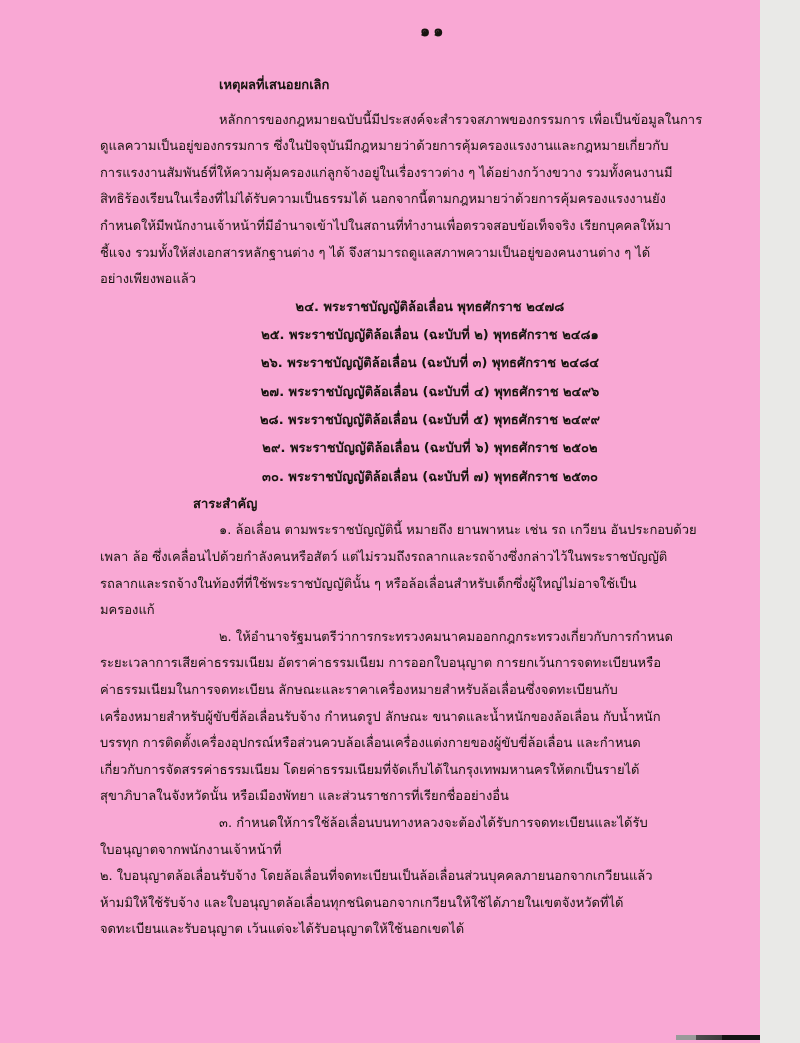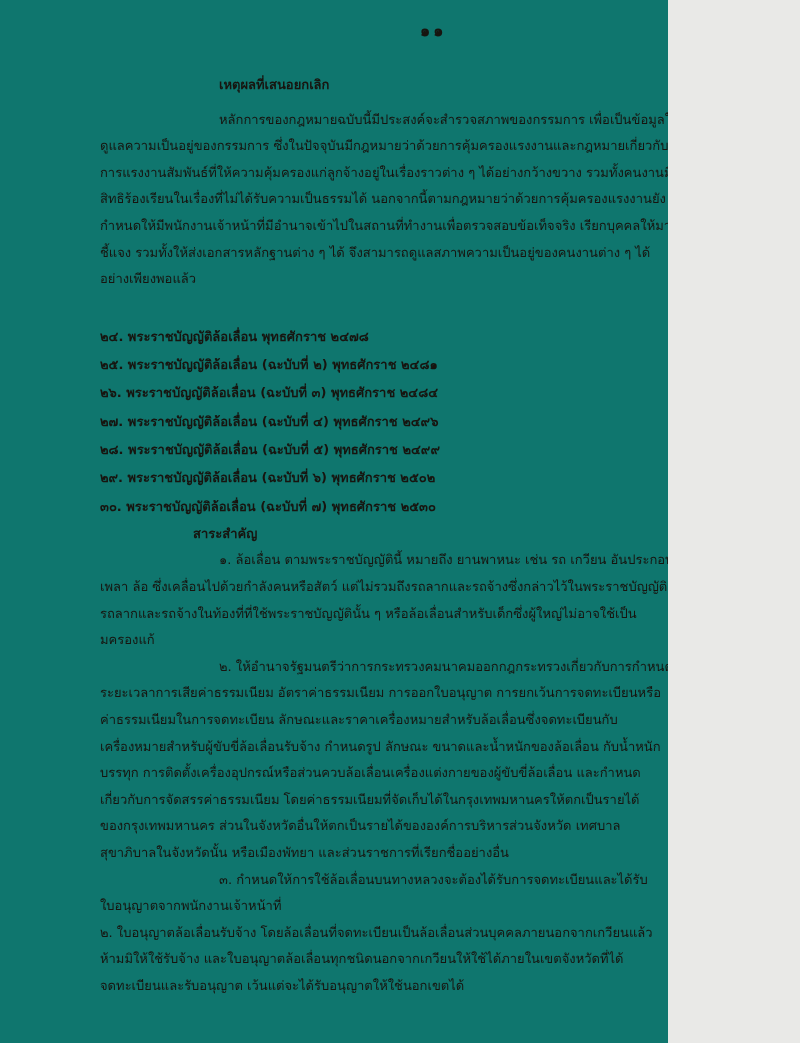--- a/index.html
+++ b/index.html
@@ -3,22 +3,22 @@
 <meta charset="utf-8">
 <style>
   html, body { margin:0; padding:0; }
   body {
     width:800px; height:1043px;
     background:#e9e9e7;
     font-family:"DejaVu Sans", "Liberation Sans", sans-serif;
   }
   .page {
     position:relative;
-    width:668px; height:1043px;
-    background:#0f766e;
+    width:760px; height:1043px;
+    background:#f9a8d4;
     color:#17140f;
     overflow:hidden;
   }
   .pagenum {
     position:absolute;
     top:18px; left:420px;
     font-size:16px;
     font-weight:bold;
     letter-spacing:3px;
   }
@@ -31,23 +31,23 @@
   }
   .line { white-space:nowrap; }
   .indent { padding-left:119px; }
   .heading {
     font-weight:bold;
     padding-left:119px;
     margin-bottom:8px;
     white-space:nowrap;
   }
   .acts {
-    margin-top:30px;
     font-weight:bold;
     line-height:28.3px;
+    text-align:center;
   }
   .subheading {
     font-weight:bold;
     padding-left:93px;
   }
   .artifact {
     position:absolute;
     left:676px; top:1035px;
     width:124px; height:5px;
     background:linear-gradient(90deg,
@@ -91,21 +91,20 @@
     <div class="line">เพลา ล้อ ซึ่งเคลื่อนไปด้วยกำลังคนหรือสัตว์ แต่ไม่รวมถึงรถลากและรถจ้างซึ่งกล่าวไว้ในพระราชบัญญัติ</div>
     <div class="line">รถลากและรถจ้างในท้องที่ที่ใช้พระราชบัญญัตินั้น ๆ หรือล้อเลื่อนสำหรับเด็กซึ่งผู้ใหญ่ไม่อาจใช้เป็น</div>
     <div class="line">มครองแก้</div>
 
     <div class="line indent">๒. ให้อำนาจรัฐมนตรีว่าการกระทรวงคมนาคมออกกฎกระทรวงเกี่ยวกับการกำหนด</div>
     <div class="line">ระยะเวลาการเสียค่าธรรมเนียม อัตราค่าธรรมเนียม การออกใบอนุญาต การยกเว้นการจดทะเบียนหรือ</div>
     <div class="line">ค่าธรรมเนียมในการจดทะเบียน ลักษณะและราคาเครื่องหมายสำหรับล้อเลื่อนซึ่งจดทะเบียนกับ</div>
     <div class="line">เครื่องหมายสำหรับผู้ขับขี่ล้อเลื่อนรับจ้าง กำหนดรูป ลักษณะ ขนาดและน้ำหนักของล้อเลื่อน กับน้ำหนัก</div>
     <div class="line">บรรทุก การติดตั้งเครื่องอุปกรณ์หรือส่วนควบล้อเลื่อนเครื่องแต่งกายของผู้ขับขี่ล้อเลื่อน และกำหนด</div>
     <div class="line">เกี่ยวกับการจัดสรรค่าธรรมเนียม โดยค่าธรรมเนียมที่จัดเก็บได้ในกรุงเทพมหานครให้ตกเป็นรายได้</div>
-    <div class="line">ของกรุงเทพมหานคร ส่วนในจังหวัดอื่นให้ตกเป็นรายได้ขององค์การบริหารส่วนจังหวัด เทศบาล</div>
     <div class="line">สุขาภิบาลในจังหวัดนั้น หรือเมืองพัทยา และส่วนราชการที่เรียกชื่ออย่างอื่น</div>
 
     <div class="line indent">๓. กำหนดให้การใช้ล้อเลื่อนบนทางหลวงจะต้องได้รับการจดทะเบียนและได้รับ</div>
     <div class="line">ใบอนุญาตจากพนักงานเจ้าหน้าที่</div>
 
     <div class="line">๒. ใบอนุญาตล้อเลื่อนรับจ้าง  โดยล้อเลื่อนที่จดทะเบียนเป็นล้อเลื่อนส่วนบุคคลภายนอกจากเกวียนแล้ว</div>
     <div class="line">ห้ามมิให้ใช้รับจ้าง  และใบอนุญาตล้อเลื่อนทุกชนิดนอกจากเกวียนให้ใช้ได้ภายในเขตจังหวัดที่ได้</div>
     <div class="line">จดทะเบียนและรับอนุญาต เว้นแต่จะได้รับอนุญาตให้ใช้นอกเขตได้</div>
 
   </div>

